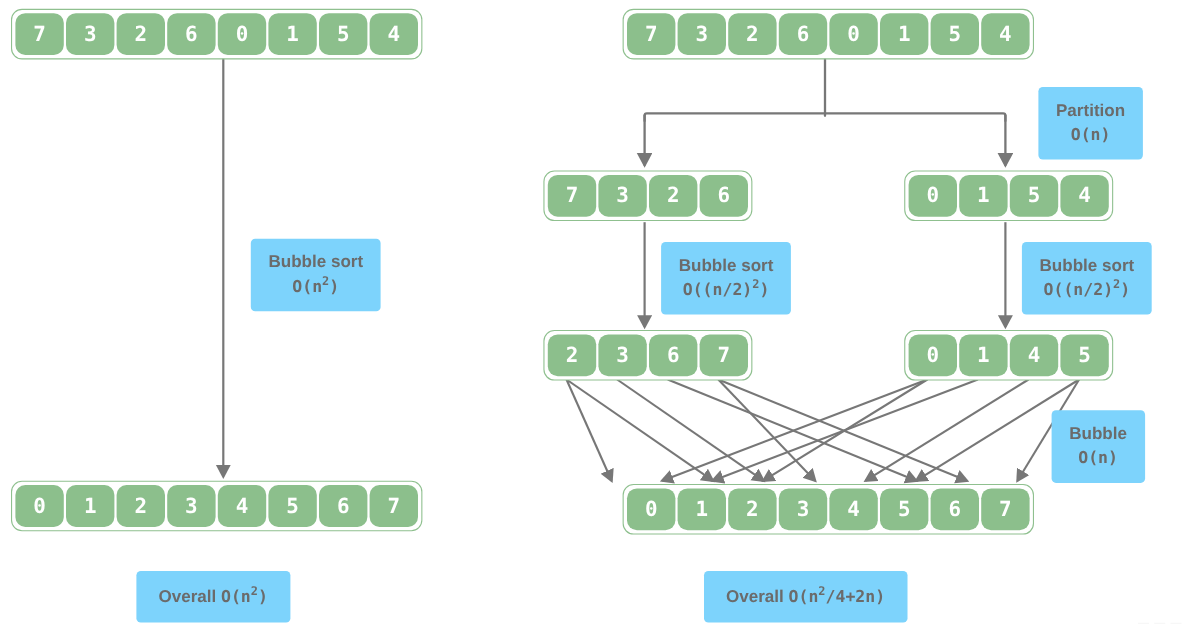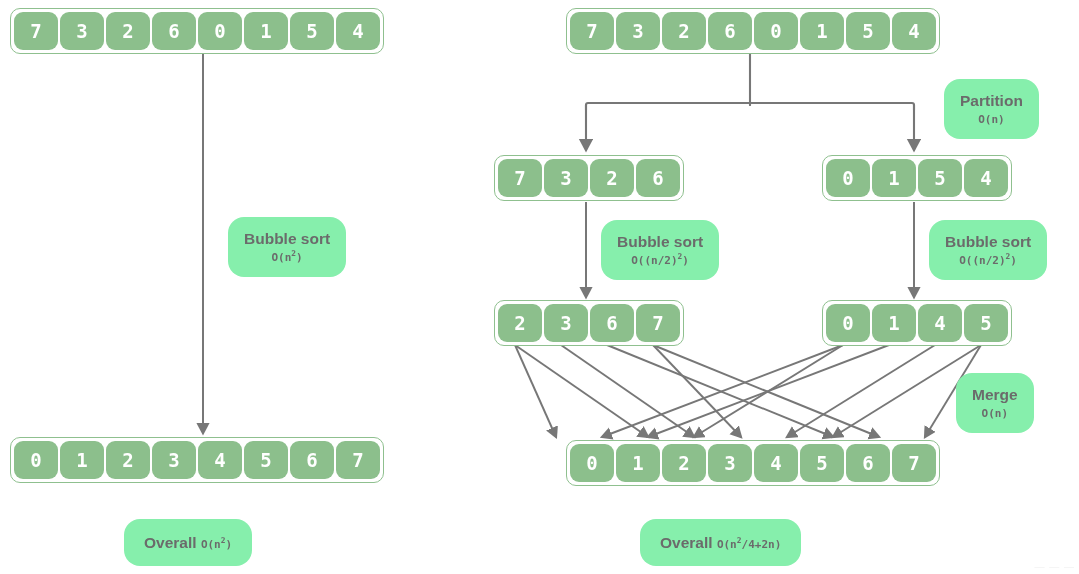--- a/index.html
+++ b/index.html
@@ -48,37 +48,37 @@
     font-weight: 700;
     display: flex;
     align-items: center;
     justify-content: center;
     letter-spacing: 0;
   }
   
   .chip {
     position: absolute;
     box-sizing: border-box;
-    background: #86efac;
-    border-radius: 16px;
+    background: #7dd3fc;
+    border-radius: 4px;
     color: #6b6b6b;
     text-align: center;
     padding: 11px 16px;
     line-height: 1.45;
   }
   .chip .title {
     font-family: "Liberation Sans", sans-serif;
     font-size: 15.5px;
     font-weight: 700;
     display: block;
     white-space: nowrap;
   }
   .chip .complexity {
     font-family: "DejaVu Sans Mono", monospace;
-    font-size: 11px;
+    font-size: 15px;
     font-weight: 700;
     display: block;
     white-space: nowrap;
   }
   .chip.single {
     padding: 12px 20px;
   }
   .chip.single .title {
     display: inline;
     text-align: center;
@@ -239,21 +239,21 @@
     <span class="title">Bubble sort</span>
     <span class="complexity"><span>O((n/2)</span><sup>2</sup><span>)</span></span>
   </div>
 
   <div class="chip" style="left:929px; top:220px;">
     <span class="title">Bubble sort</span>
     <span class="complexity"><span>O((n/2)</span><sup>2</sup><span>)</span></span>
   </div>
 
   <div class="chip" style="left:956px; top:373px;">
-    <span class="title">Merge</span>
+    <span class="title">Bubble</span>
     <span class="complexity">O(n)</span>
   </div>
 
   <div class="chip single" style="left:640px; top:519px;">
     <span class="title">Overall </span><span class="complexity"><span>O(n</span><sup>2</sup><span>/4+2n)</span></span>
   </div>
 
   <div class="wm">—  —    —</div>
 
 </div>

